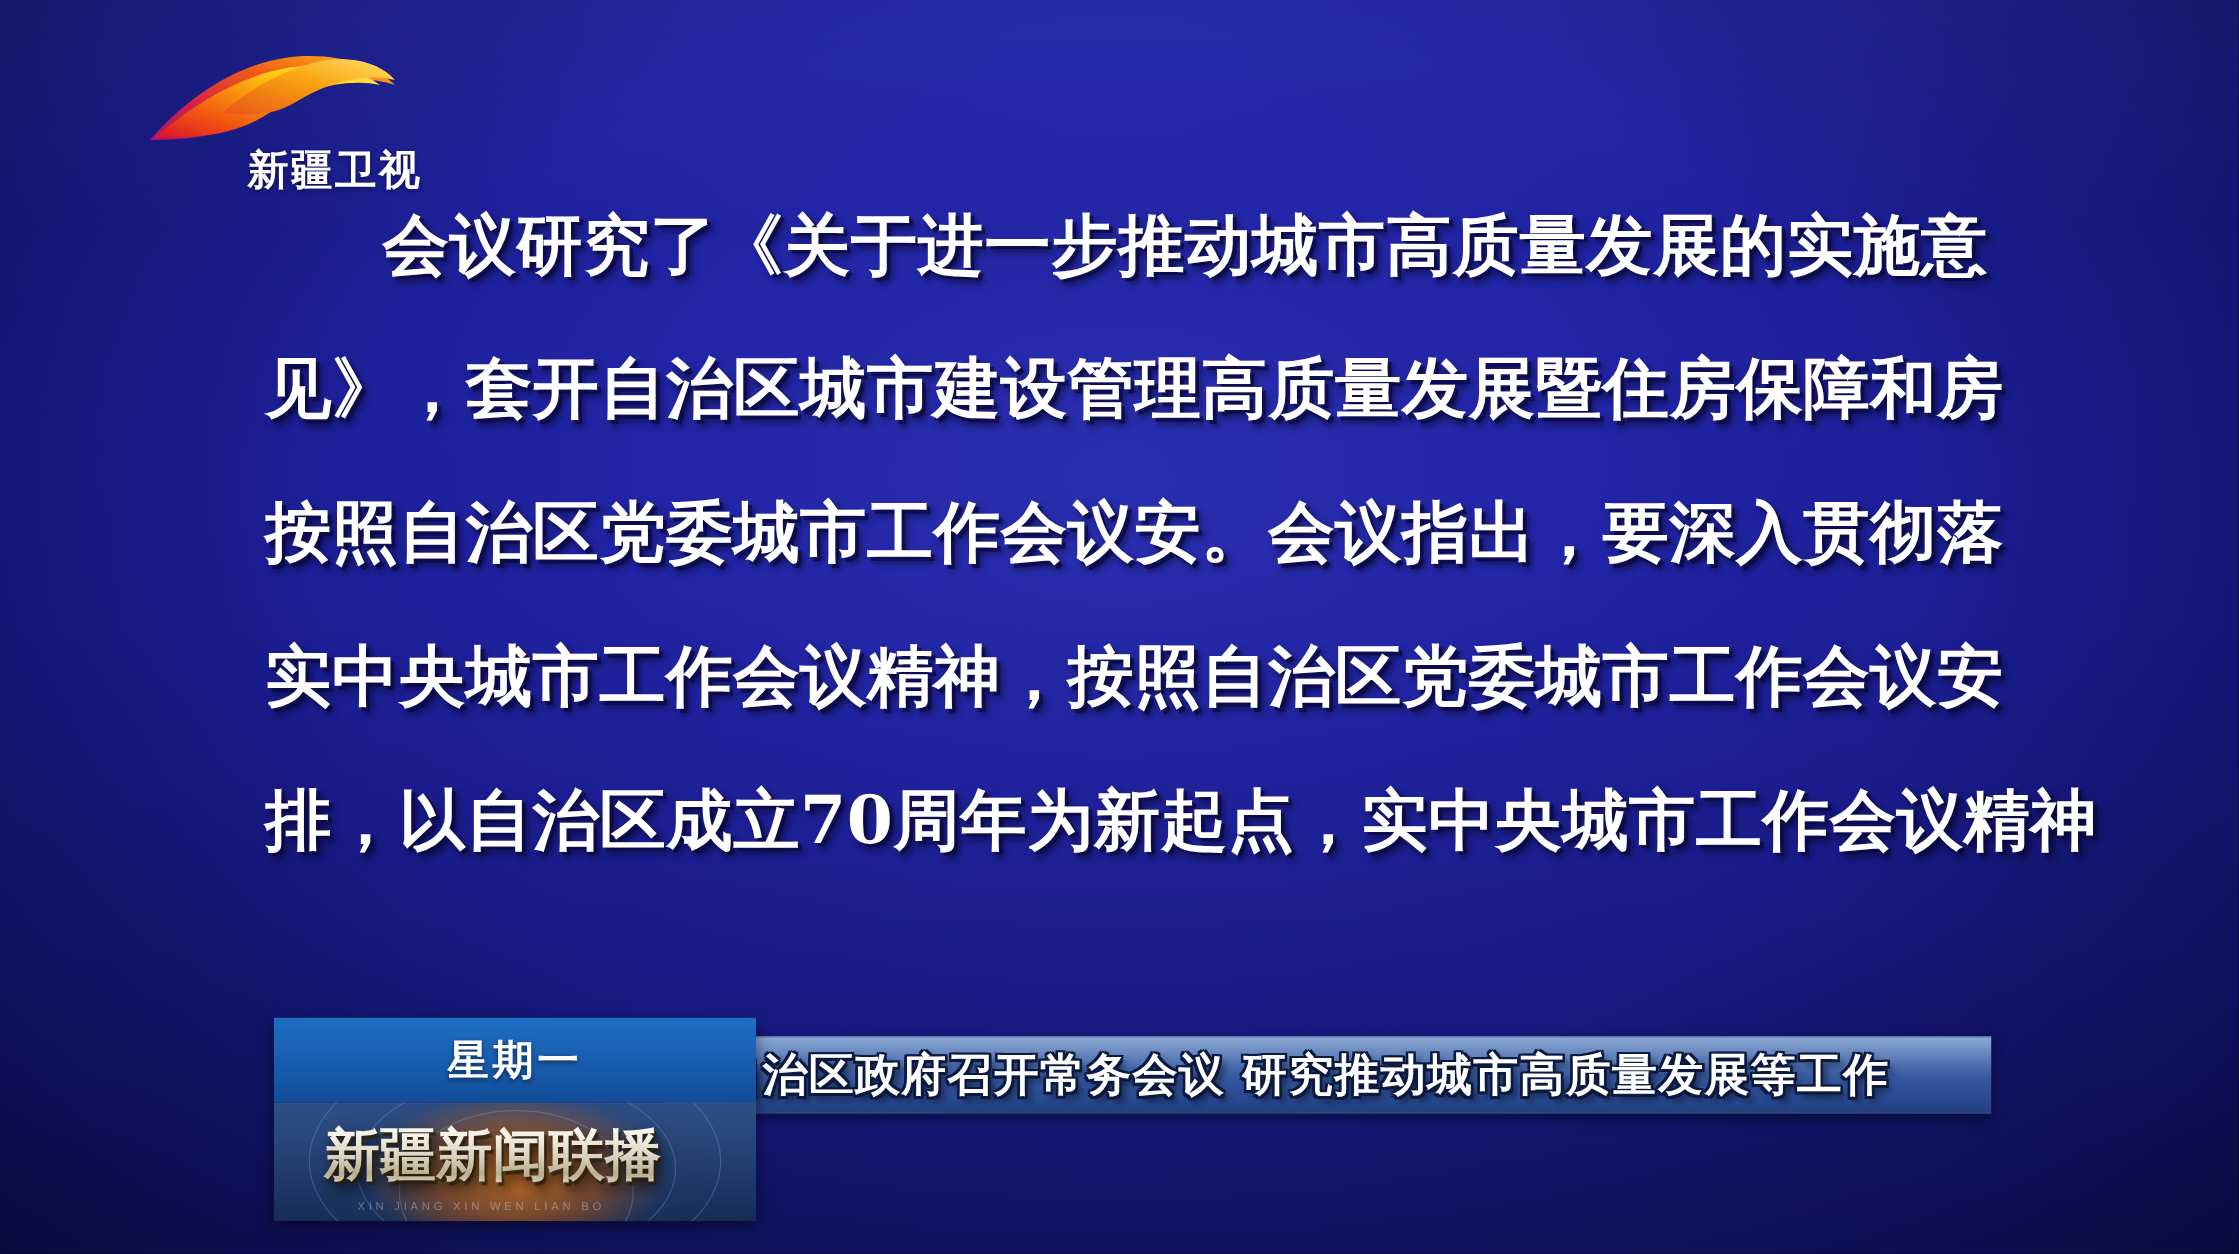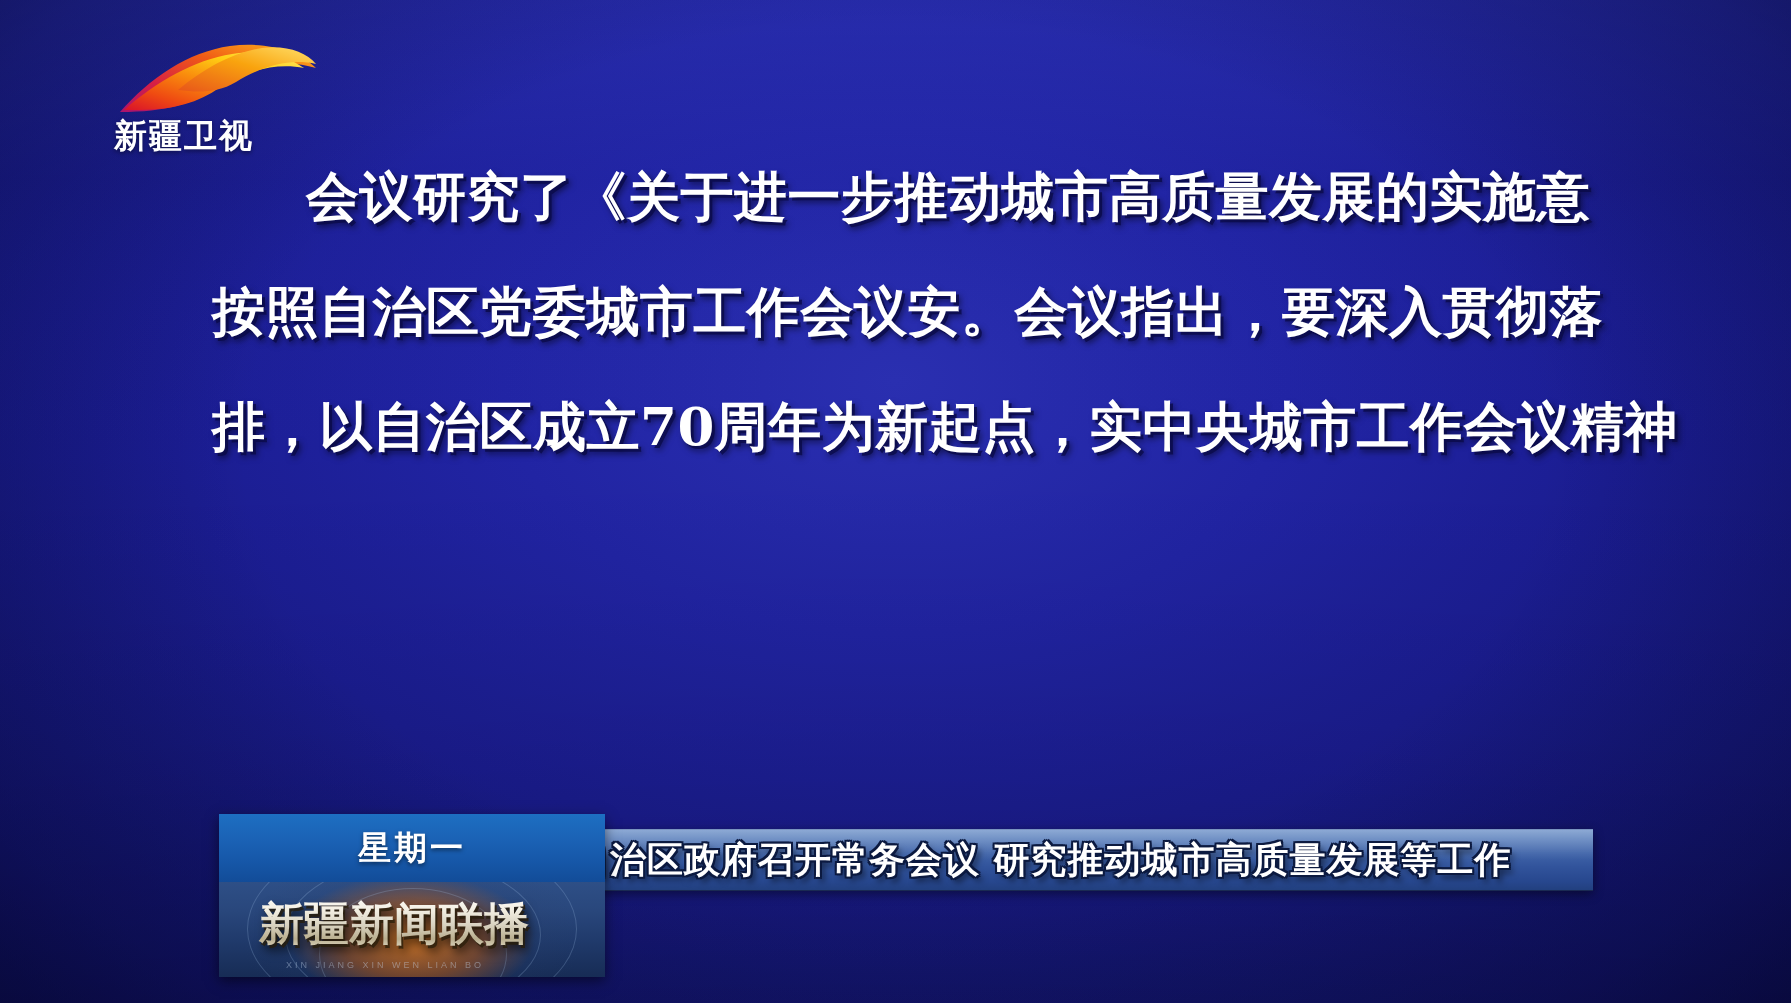--- a/index.html
+++ b/index.html
@@ -34,21 +34,21 @@
   
   #logo {
     position:absolute;
     left:108px; top:38px;
     width:230px; height:120px;
   }
   #logo-mark { position:absolute; left:0; top:0; width:230px; height:80px; }
   #logo-text {
     position:absolute; left:6px; top:78px;
     width:224px;
-    text-align:left;
+    text-align:right;
     font-family:"DejaVu Sans","Liberation Sans",sans-serif;
     font-size:33px;
     font-weight:bold;
     color:#ffffff;
     letter-spacing:2px;
     line-height:40px;
     text-shadow:0 2px 4px rgba(0,0,0,0.45);
     white-space:nowrap;
   }
 
@@ -223,21 +223,23 @@
       </defs>
       <path d="M12,74 C42,40 80,14 122,8 C160,3 192,14 208,30 C176,20 140,28 112,48 C86,66 58,74 12,74 Z" fill="url(#gB)"></path>
       <path d="M16,72 C48,44 86,22 124,16 C154,11 180,18 196,30 C166,24 134,34 108,52 C84,68 56,73 16,72 Z" fill="url(#gA)"></path>
       <path d="M70,52 C96,30 126,14 154,10 C178,7 198,14 208,26 C182,20 154,28 128,44 C108,56 88,54 70,52 Z" fill="url(#gC)"></path>
     </svg>
     <div id="logo-text">新疆卫视</div>
   </div>
 
   <div id="body-text">
     <div class="body-line indent">会议研究了《关于进一步推动城市高质量发展的实施意</div>
+    <div class="body-line">见》，套开自治区城市建设管理高质量发展暨住房保障和房</div>
     <div class="body-line">按照自治区党委城市工作会议安。会议指出，要深入贯彻落</div>
+    <div class="body-line">实中央城市工作会议精神，按照自治区党委城市工作会议安</div>
     <div class="body-line">排，以自治区成立70周年为新起点，实中央城市工作会议精神</div>
   </div>
 
   <div id="lower-third"></div>
 
   <div id="headline-notch"></div>
   <div id="headline-bar"></div>
   <div id="headline-text">自治区政府召开常务会议  研究推动城市高质量发展等工作</div>
 
   <div id="program-block">

